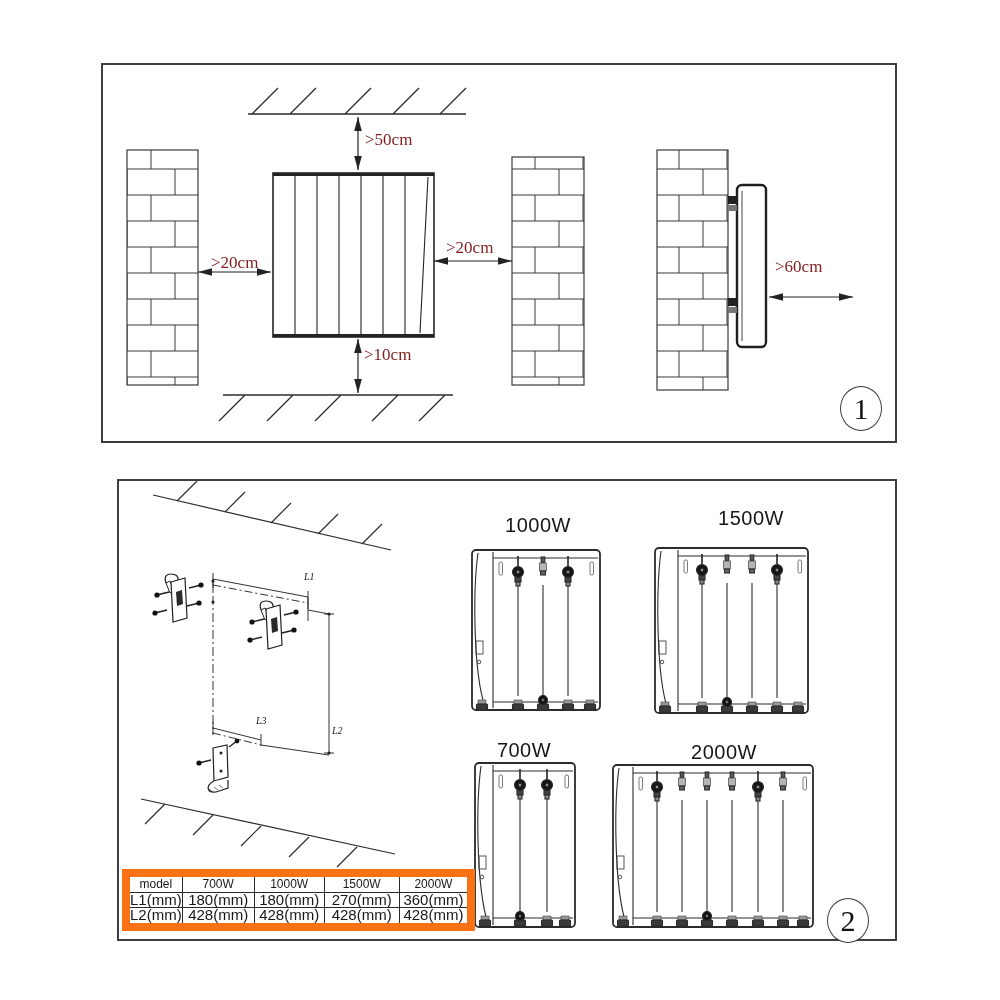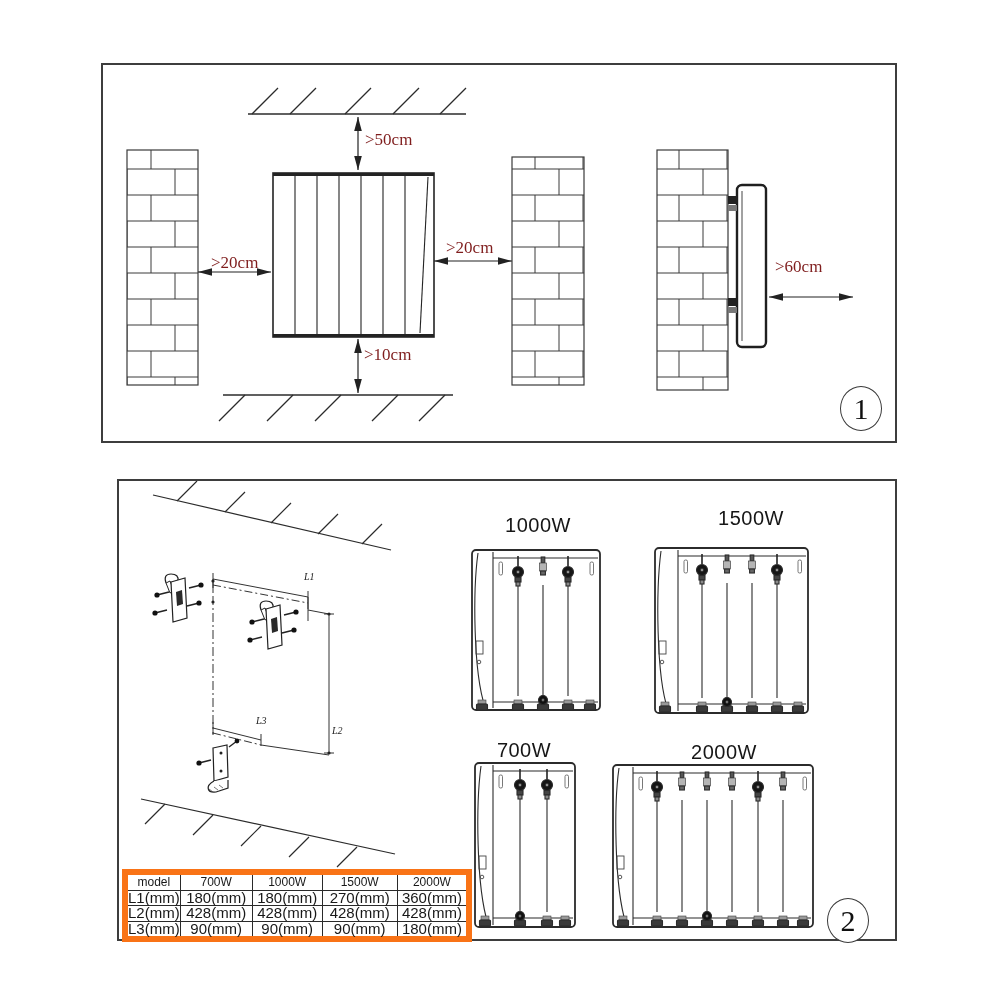--- a/index.html
+++ b/index.html
@@ -15,21 +15,21 @@
   .l-label{position:absolute;font-family:"Liberation Serif","DejaVu Serif",serif;
            font-style:italic;font-size:10px;color:#222;white-space:nowrap;}
   .panel-num{position:absolute;width:40px;height:43px;border:1.6px solid #3a3a3a;
              border-radius:50%;display:flex;align-items:center;justify-content:center;
              font-family:"Liberation Serif","DejaVu Serif",serif;font-size:30px;color:#101010;
              background:#fff;}
   table.dim-table{position:absolute;border-collapse:collapse;background:#fff;
                   font-family:"Liberation Sans","DejaVu Sans",sans-serif;color:#181818;}
   table.dim-table th,table.dim-table td{border:1px solid #2a2a2a;text-align:center;
                   padding:0;height:14.5px;line-height:14.5px;font-weight:400;}
-  table.dim-table{border:6px solid #f97316;}
+  table.dim-table{border:8px solid #f97316;}
   table.dim-table th{font-size:12px;}
   table.dim-table td{font-size:15px;}
 </style>
 </head>
 <body>
 
 <div class="panel" style="left:101px;top:63px;width:796px;height:380px;">
 
   <svg width="792" height="376" viewBox="0 0 792 376">
     <defs>
@@ -327,26 +327,19 @@
       <td>270(mm)</td>
       <td>360(mm)</td>
     </tr>
     <tr>
       <td>L2(mm)</td>
       <td>428(mm)</td>
       <td>428(mm)</td>
       <td>428(mm)</td>
       <td>428(mm)</td>
     </tr>
-    <tr>
-      <td>L3(mm)</td>
-      <td>90(mm)</td>
-      <td>90(mm)</td>
-      <td>90(mm)</td>
-      <td>180(mm)</td>
-    </tr>
   </tbody>
     </table>
 
   <div class="panel-num" style="left:708px;top:417px;">
     <span>2</span>
   </div>
 </div>
 
 </body></html>

